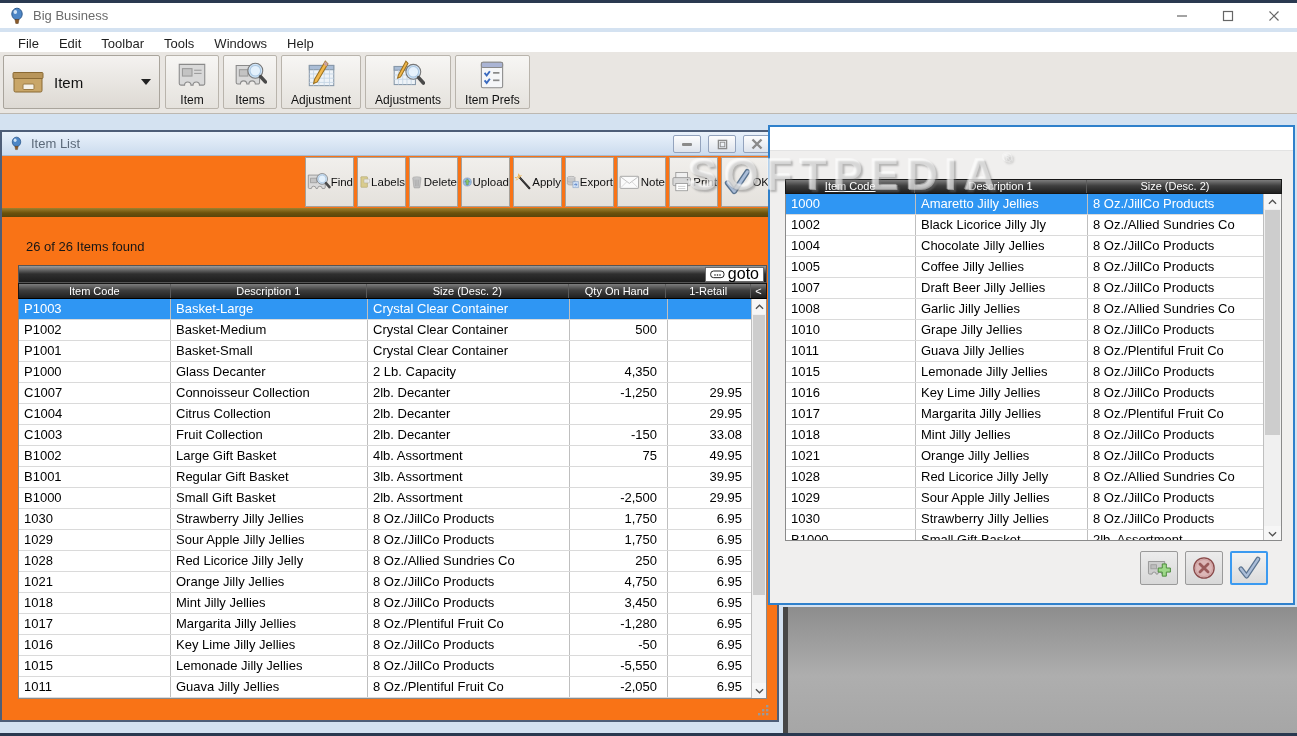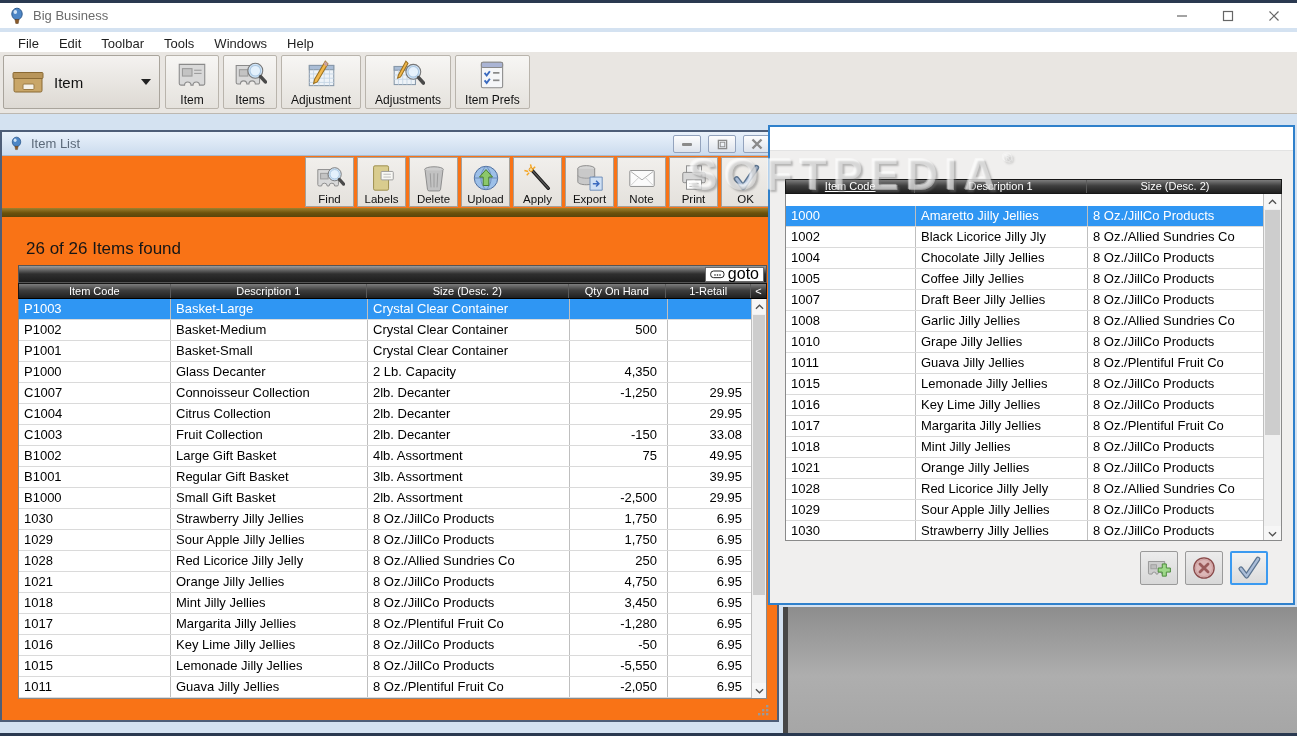--- a/index.html
+++ b/index.html
@@ -29,25 +29,25 @@
   .back-gray { position:absolute; left:783px; top:607px; width:514px; height:126px; background:linear-gradient(180deg,#8d8d8d,#aeaeae 55%,#a6a6a6); border-left:5px solid #474747; }
 
   
   .itemlist-win { position:absolute; left:0; top:130px; width:779px; height:592px; border:2px solid #4e5e78; background:#f97316; }
   .il-titlebar { position:relative; height:24px; background:linear-gradient(180deg,#eaf2fb,#cbdbee); border-bottom:1px solid #a8bacd; display:flex; align-items:center; }
   .il-titlebar .il-icon { width:13px; height:15px; margin-left:8px; }
   .il-titlebar .il-title { margin-left:8px; font-size:13px; color:#5c6a7a; }
   .il-ctrls { position:absolute; right:6px; top:3px; display:flex; gap:7px; }
   .cl-btn { width:28px; height:18px; border:1px solid #93a3bd; border-radius:2px; background:linear-gradient(180deg,#fdfdfd,#dde3ec); display:flex; align-items:center; justify-content:center; }
   .il-toolbar { height:52px; display:flex; justify-content:flex-end; align-items:center; padding-right:7px; }
-  .il-btn { width:49px; height:50px; border:1px solid #a5a19a; background:linear-gradient(180deg,#f1efec,#e4e1dc); margin-left:3px; display:flex; flex-direction:column; align-items:center; justify-content:flex-end; padding-bottom:1px; }
+  .il-btn { width:49px; height:50px; border:1px solid #a5a19a; background:linear-gradient(180deg,#f1efec,#e4e1dc); margin-left:3px; display:flex; flex-direction:row; align-items:center; justify-content:flex-end; padding-bottom:1px; }
   .il-btn .icn { width:30px; height:30px; }
   .il-btn .lbl { font-size:11.5px; color:#111; }
   .brown-bar { height:9px; background:linear-gradient(180deg,#a0812f,#6b520c 55%,#59450a); }
-  .found-text { position:absolute; left:24px; top:107px; font-size:17px; color:#161616; }
+  .found-text { position:absolute; left:24px; top:107px; font-size:13px; color:#161616; }
   .goto-bar { position:absolute; left:16px; top:133px; width:749px; height:18px; background:linear-gradient(180deg,#9c9c9c,#2f2f2f 50%,#1d1d1d); border:1px solid #555; display:flex; justify-content:flex-end; align-items:center; padding-right:2px; }
   .goto-btn { height:15px; background:#fff; border:1px solid #6a6a6a; display:flex; align-items:center; padding:0 4px; gap:3px; }
   .goto-btn .lbl { font-size:16px; color:#000; }
   .goto-btn .icn { width:15px; height:9px; display:flex; }
 
   .mtable { position:absolute; left:16px; top:151px; width:749px; }
   .thead { display:flex; height:16px; background:linear-gradient(180deg,#7d7d7d,#3e3e3e 45%,#1f1f1f); border:1px solid #161616; border-bottom:1px solid #000; }
   .th { color:#fff; font-size:11px; text-align:center; line-height:14px; border-right:1px solid #5a5a5a; overflow:hidden; white-space:nowrap; }
   .tbody { position:relative; background:#fff; border:1px solid #8a8a8a; border-top:none; }
   .trow { display:flex; height:21px; background:#fff; border-bottom:1px solid #dadada; }
@@ -549,21 +549,21 @@
   <div class="picker">
     <div class="pk-top"></div>
     <div class="ptable">
       <div class="pthead" id="p-thead">
           <div class="pth p0 sorted">Item Code</div>
           <div class="pth p1">Description 1</div>
           <div class="pth p2">Size (Desc. 2)</div>
           <div class="pth" style="width: 18px; border-right: none;"></div>
         </div>
       <div class="ptbody" id="p-tbody">
-        <div class="trow sel" style="width: 479px; margin-top: 12px;">
+        <div class="trow sel" style="width: 479px;">
             <div class="td p0">1000</div>
             <div class="td p1">Amaretto Jilly Jellies</div>
             <div class="td p2">8 Oz./JillCo Products</div>
           </div>
           <div class="trow" style="width: 479px;">
             <div class="td p0">1002</div>
             <div class="td p1">Black Licorice Jilly Jly</div>
             <div class="td p2">8 Oz./Allied Sundries Co</div>
           </div>
           <div class="trow" style="width: 479px;">

